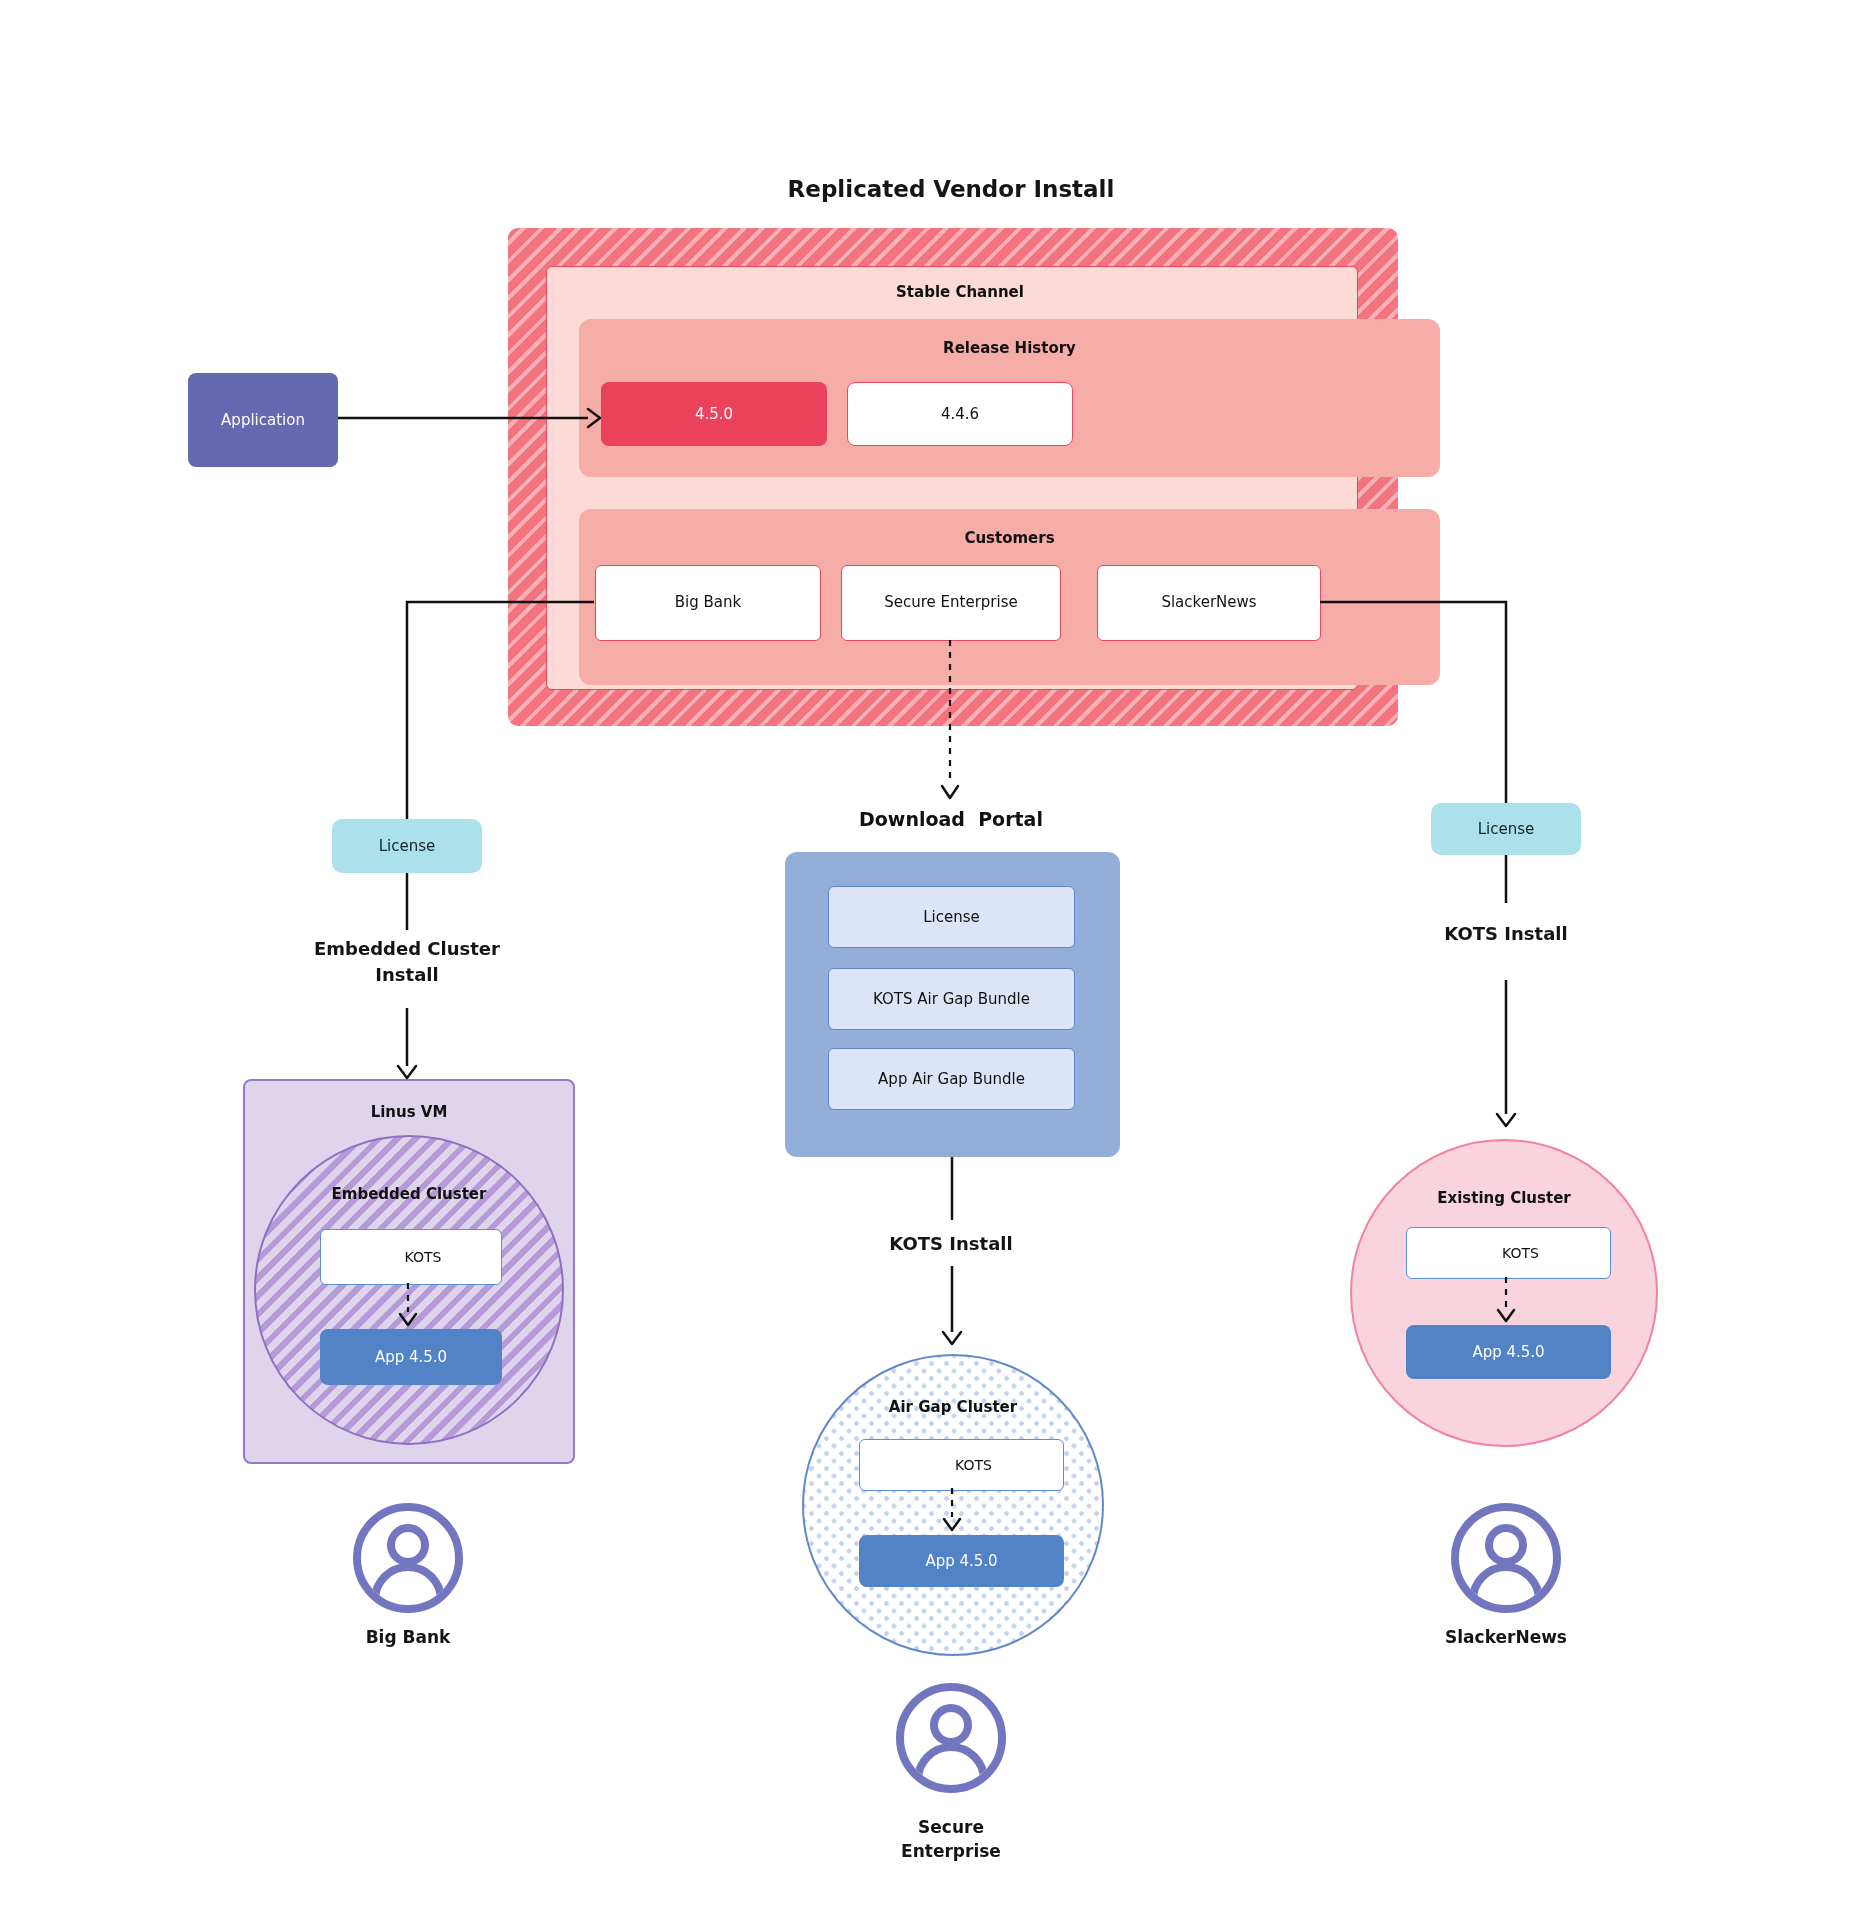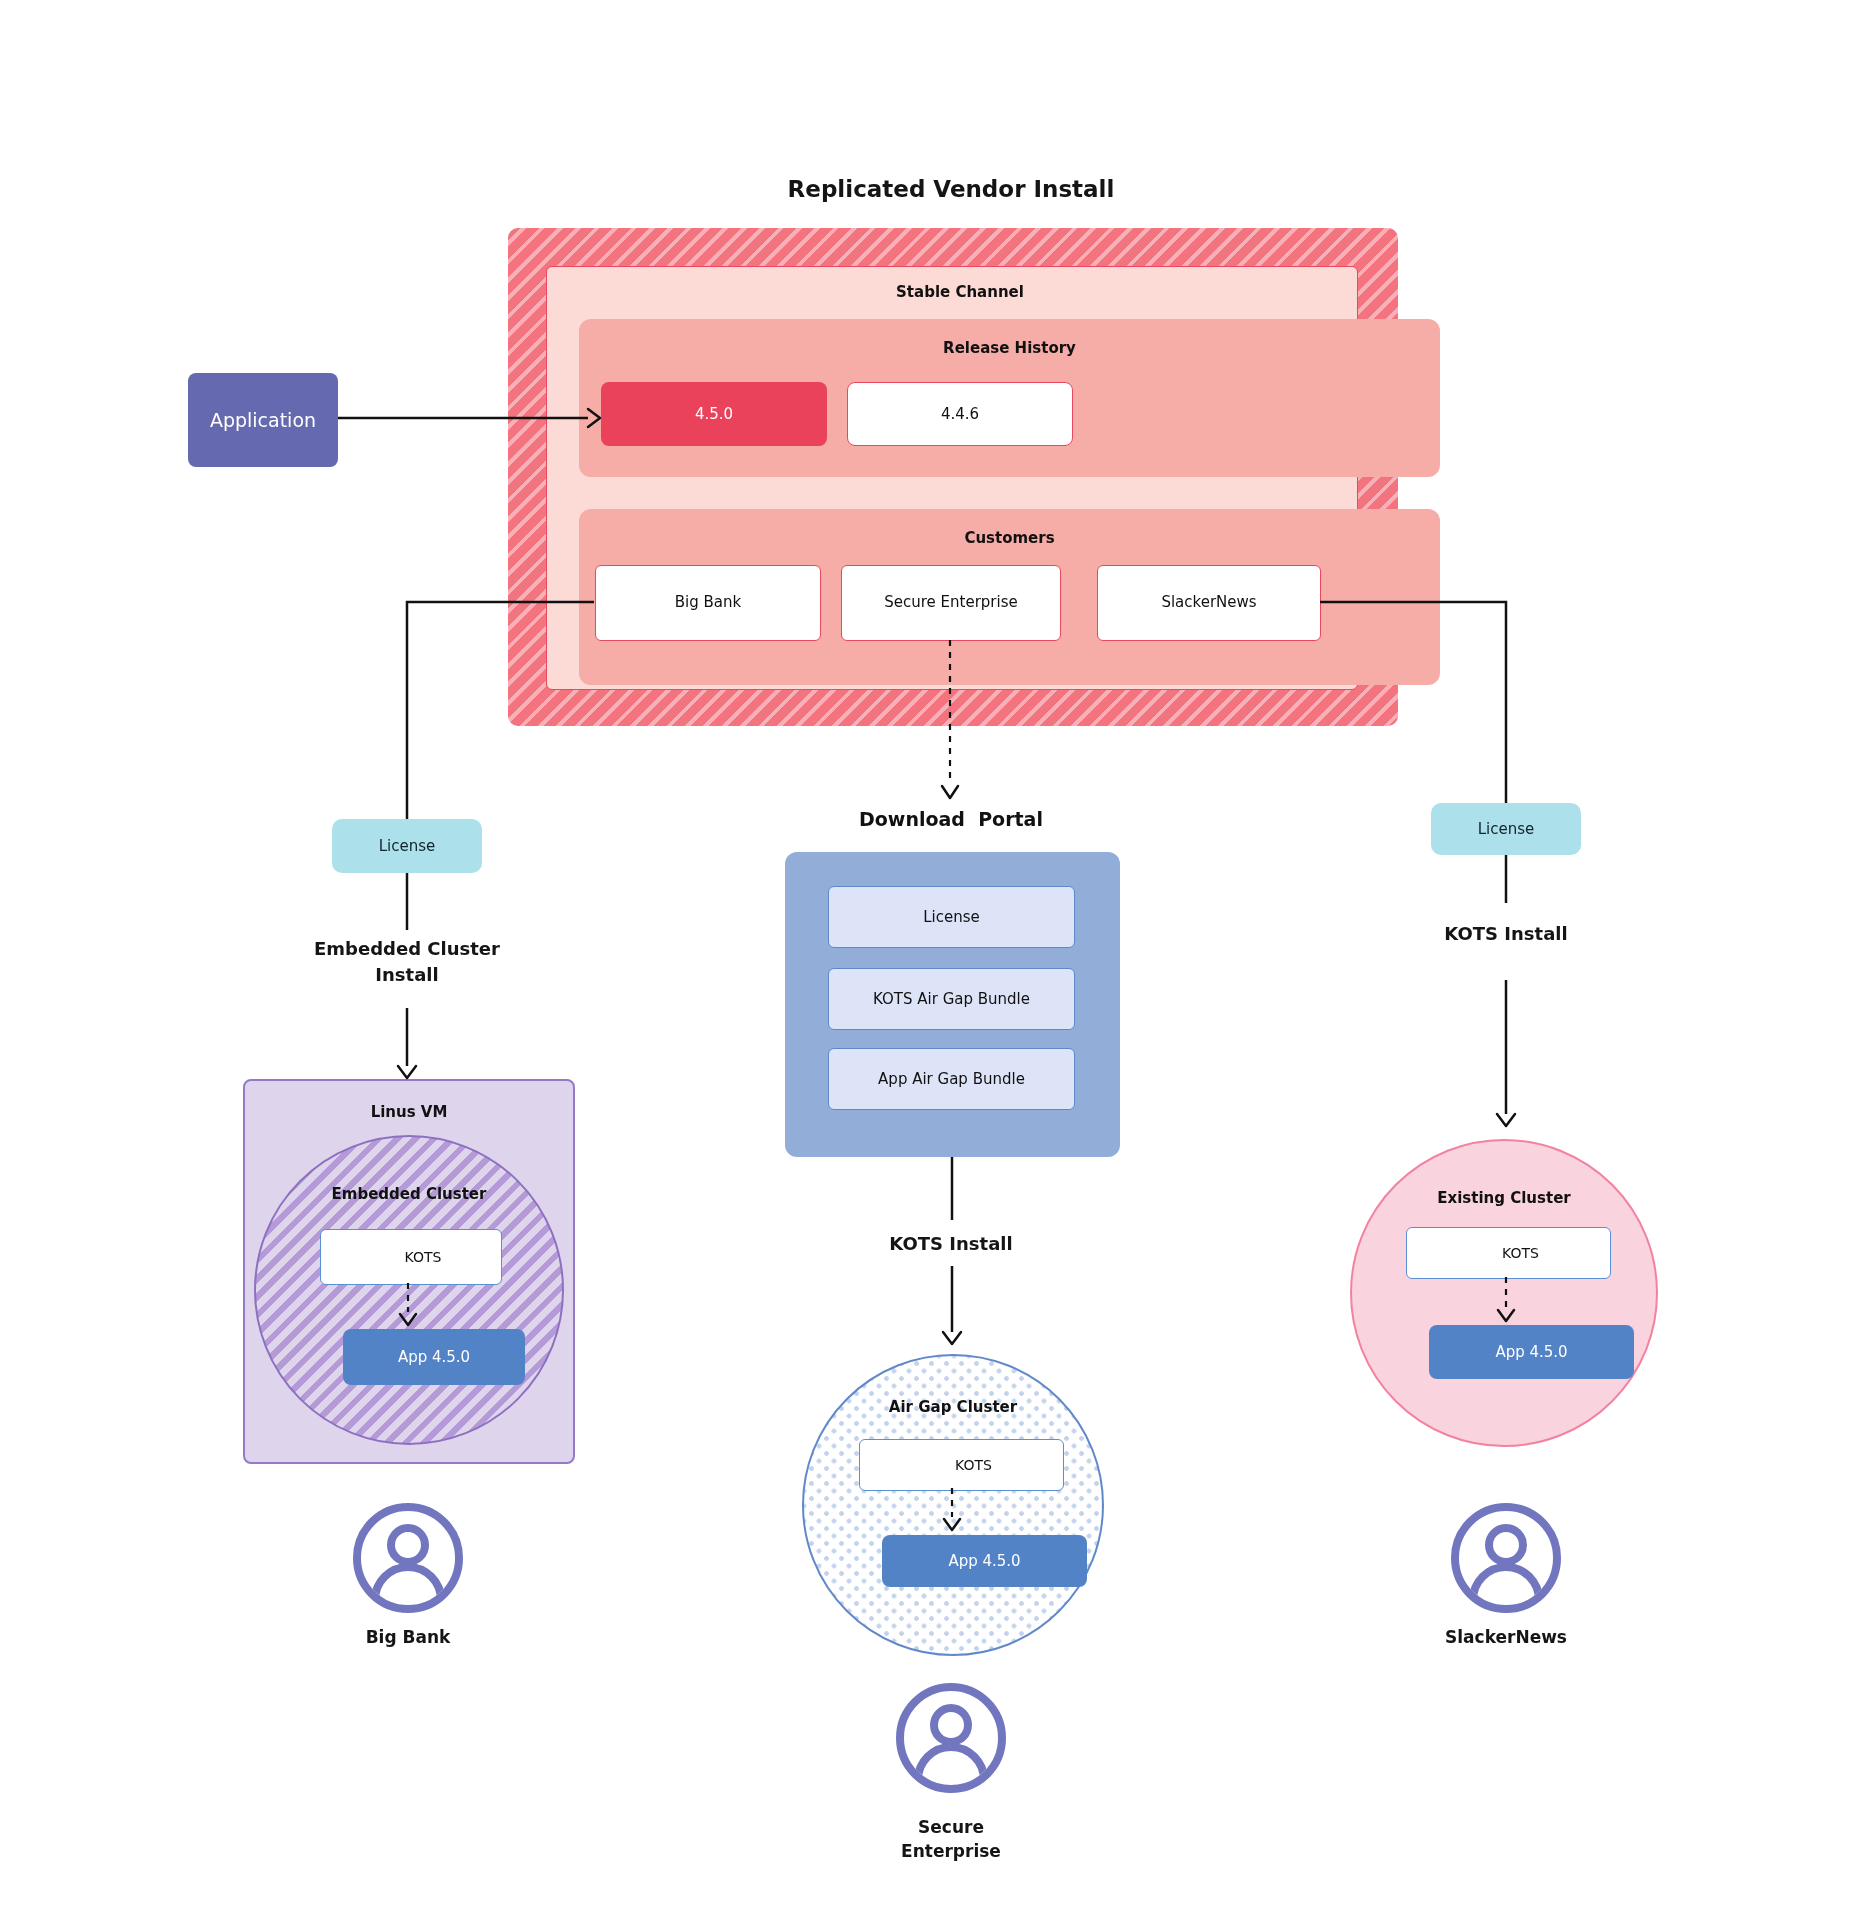--- a/index.html
+++ b/index.html
@@ -24,21 +24,21 @@
   .release-card { top: 63px; height: 64px; border-radius: 8px; display: flex; align-items: center; justify-content: center; font-size: 15px; }
   .release-current { left: 22px; width: 226px; background: #e9425a; color: #ffffff; }
   .release-prev { left: 268px; width: 226px; background: #ffffff; border: 1.5px solid #ea4860; color: #111; }
   .customer-card { top: 56px; height: 76px; background: #ffffff; border: 1.5px solid #ea4860; border-radius: 6px;
     display: flex; align-items: center; justify-content: center; font-size: 15px; text-align: center; line-height: 1.45; padding: 0 14px; }
   .cust-1 { left: 16px; width: 226px; }
   .cust-2 { left: 262px; width: 220px; }
   .cust-3 { left: 518px; width: 224px; }
 
   .application-box { left: 188px; top: 373px; width: 150px; height: 94px; background: #6569af; border-radius: 8px;
-    color: #ffffff; font-size: 19px; display: flex; align-items: center; justify-content: center; }
+    color: #ffffff; font-size: 15px; display: flex; align-items: center; justify-content: center; }
 
   .license-chip { background: #ace0ea; border-radius: 10px; font-size: 15px;
     display: flex; align-items: center; justify-content: center; color: #10242a; }
   .license-left { left: 332px; top: 819px; width: 150px; height: 54px; }
   .license-right { left: 1431px; top: 803px; width: 150px; height: 52px; }
 
   .flow-label { font-size: 18px; font-weight: 600; line-height: 1.45; color: #151515; }
   .ec-install { left: 247px; top: 936px; width: 320px; }
   .kots-install-mid { left: 801px; top: 1231px; width: 300px; }
   .kots-install-right { left: 1356px; top: 921px; width: 300px; }
@@ -48,21 +48,21 @@
   .vm-box { left: 243px; top: 1079px; width: 332px; height: 385px; background: #ded5ed;
     border: 2px solid #9579c7; border-radius: 8px; }
   .vm-label { left: 0; top: 22px; width: 100%; font-size: 15px; font-weight: 600; }
   .ec-circle { left: 9px; top: 54px; width: 310px; height: 310px; border-radius: 50%;
     border: 2px solid #8e70c1;
     background: repeating-linear-gradient(135deg, #ded5ed 0 7px, #b49bd7 7px 13px); }
   .ec-circle-label { left: 0; top: 48px; width: 100%; font-size: 15px; font-weight: 600; }
   .kots-box { background: #ffffff; border: 1.5px solid #5a8fd3; border-radius: 6px; font-size: 14px;
     display: flex; align-items: center; justify-content: center; padding-left: 24px; }
   .app-box { background: #5383c7; border-radius: 8px; color: #ffffff; font-size: 15px;
-    display: flex; align-items: center; justify-content: center; margin-left: 23px; }
+    display: flex; align-items: center; justify-content: center; }
   .vm-kots { left: 64px; top: 92px; width: 182px; height: 56px; }
   .vm-app { left: 64px; top: 192px; width: 182px; height: 56px; }
 
   
   .portal-box { left: 785px; top: 852px; width: 335px; height: 305px; background: #93add9; border-radius: 12px; }
   .portal-item { left: 43px; width: 247px; height: 62px; background: #dde4f8; border: 1.5px solid #6088c8;
     border-radius: 6px; font-size: 15px; display: flex; align-items: center; justify-content: center; }
   .portal-item-1 { top: 34px; }
   .portal-item-2 { top: 116px; }
   .portal-item-3 { top: 196px; }

